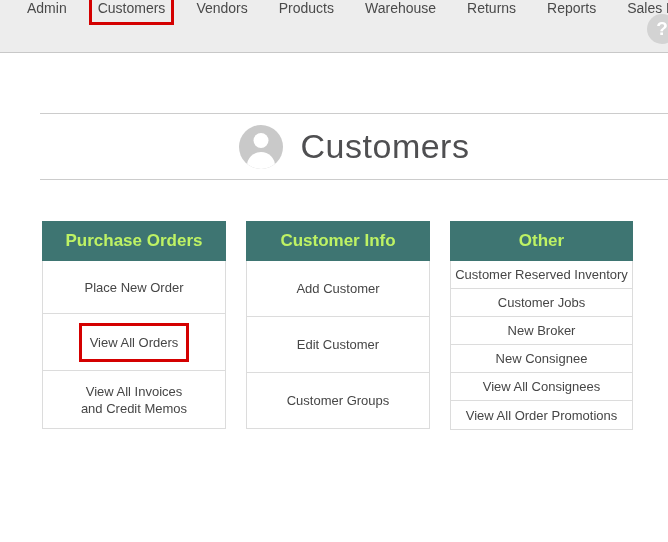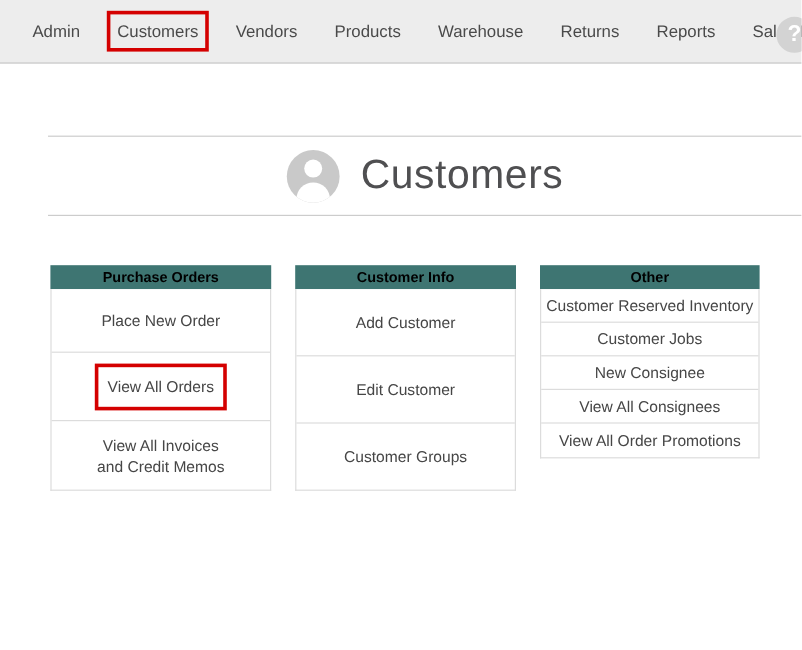--- a/index.html
+++ b/index.html
@@ -11,21 +11,21 @@
     overflow: hidden;
   }
 
   
   .nav {
     position: relative;
     height: 53px;
     background: #ededed;
     border-bottom: 1px solid #c8c8c8;
     display: flex;
-    align-items: center;
+    align-items: flex-start;
     padding-left: 27px;
     gap: 31px;
   }
   .nav-item {
     font-size: 14px;
     color: #4a4a4a;
     cursor: pointer;
     white-space: nowrap;
   }
   .nav-item.highlighted {
@@ -101,25 +101,25 @@
   
   .panels {
     margin: 41px 0 0 42px;
     display: flex;
     gap: 20px;
     align-items: flex-start;
   }
   .panel { width: 184px; }
   .panel--other { width: 183px; }
   .panel-header {
-    height: 20px;
+    height: 40px;
     background: #3e7572;
-    color: #000000;
+    color: #bef264;
     font-weight: bold;
-    font-size: 12px;
+    font-size: 17px;
     display: flex;
     align-items: center;
     justify-content: center;
   }
   .panel-body {
     border: 1px solid #dcdcdc;
     border-top: none;
     background: #ffffff;
   }
   .menu-row {
@@ -203,20 +203,23 @@
   <div class="panel panel--other">
     <div class="panel-header">Other</div>
     <div class="panel-body">
       <div class="menu-row">
           <span>Customer Reserved Inventory</span>
         </div>
       <div class="menu-row">
           <span>Customer Jobs</span>
         </div>
       <div class="menu-row">
+          <span>New Broker</span>
+        </div>
+      <div class="menu-row">
           <span>New Consignee</span>
         </div>
       <div class="menu-row">
           <span>View All Consignees</span>
         </div>
       <div class="menu-row">
           <span>View All Order Promotions</span>
         </div>
     </div>
   </div>

